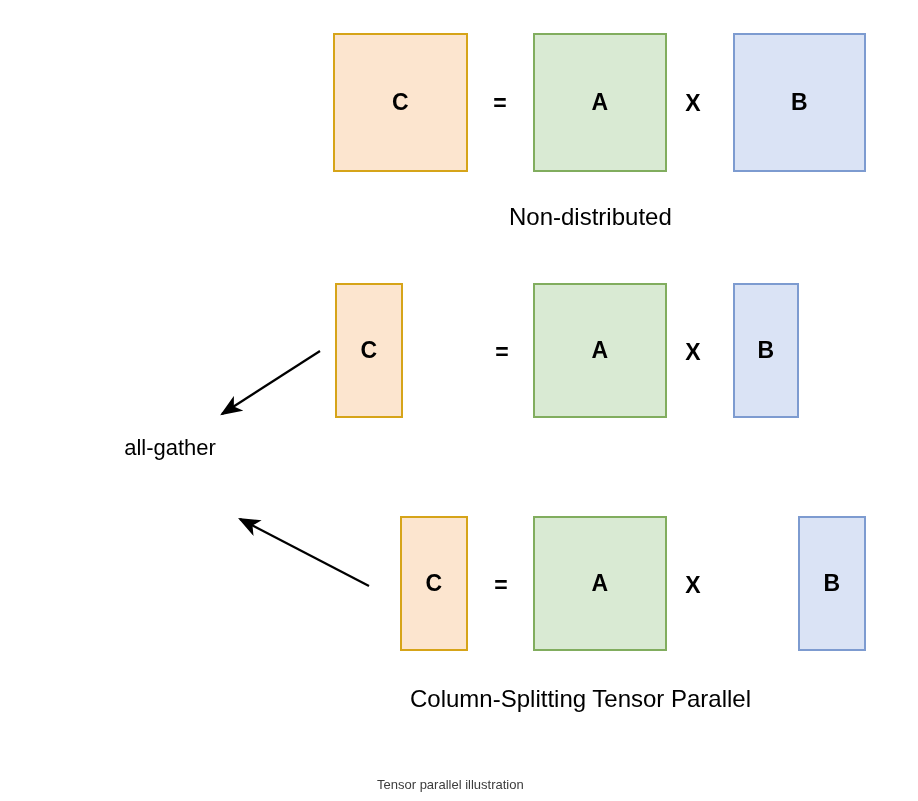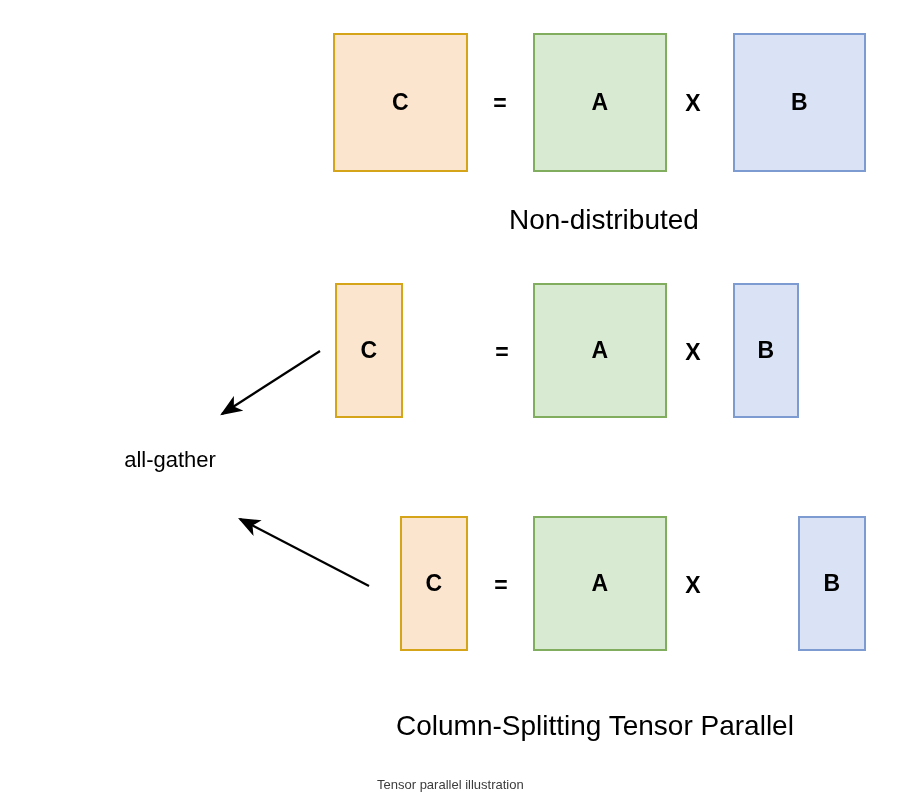--- a/index.html
+++ b/index.html
@@ -54,21 +54,21 @@
     font-size: 23px;
     line-height: 1;
     color: #000000;
     display: flex;
     align-items: center;
     justify-content: center;
   }
   .caption {
     position: absolute;
     font-family: "Liberation Sans", sans-serif;
-    font-size: 28px;
+    font-size: 24px;
     line-height: 1.18;
     color: #000000;
     text-align: center;
     white-space: nowrap;
   }
   .annotation {
     position: absolute;
     font-family: "Liberation Sans", sans-serif;
     font-size: 22px;
     line-height: 1.45;
@@ -127,40 +127,40 @@
   <div class="matrix-box box-a" style="left:533px; top:283px; width:134px; height:135px;">
     <span class="matrix-label">A</span>
   </div>
   <div class="operator" style="left:680px; top:339px; width:26px; height:26px;">
     <span>X</span>
   </div>
   <div class="matrix-box box-b" style="left:733px; top:283px; width:66px; height:135px;">
     <span class="matrix-label">B</span>
   </div>
 
-  <div class="annotation" style="left:90px; top:444px; width:160px;">
+  <div class="annotation" style="left:90px; top:432px; width:160px;">
     <div>all-gather</div>
   </div>
 
   <div class="matrix-box box-c" style="left:400px; top:516px; width:68px; height:135px;">
     <span class="matrix-label">C</span>
   </div>
   <div class="operator" style="left:488px; top:572px; width:26px; height:26px;">
     <span>=</span>
   </div>
   <div class="matrix-box box-a" style="left:533px; top:516px; width:134px; height:135px;">
     <span class="matrix-label">A</span>
   </div>
   <div class="operator" style="left:680px; top:572px; width:26px; height:26px;">
     <span>X</span>
   </div>
   <div class="matrix-box box-b" style="left:798px; top:516px; width:68px; height:135px;">
     <span class="matrix-label">B</span>
   </div>
-  <div class="caption" style="left:396px; top:685px;margin-top:24px;">
+  <div class="caption" style="left:410px; top:685px;">
     <span>Column-Splitting Tensor Parallel</span>
   </div>
 
   <svg class="arrow-layer" viewBox="0 0 918 801">
     <defs>
       <marker id="arrowhead" markerWidth="10" markerHeight="8" refX="9" refY="4" orient="auto" markerUnits="strokeWidth">
         <path d="M0,0 L10,4 L0,8 L2.6,4 Z" fill="#000000"></path>
       </marker>
     </defs>
     <line x1="320" y1="351" x2="222" y2="414" stroke="#000000" stroke-width="2.2" marker-end="url(#arrowhead)"></line>

